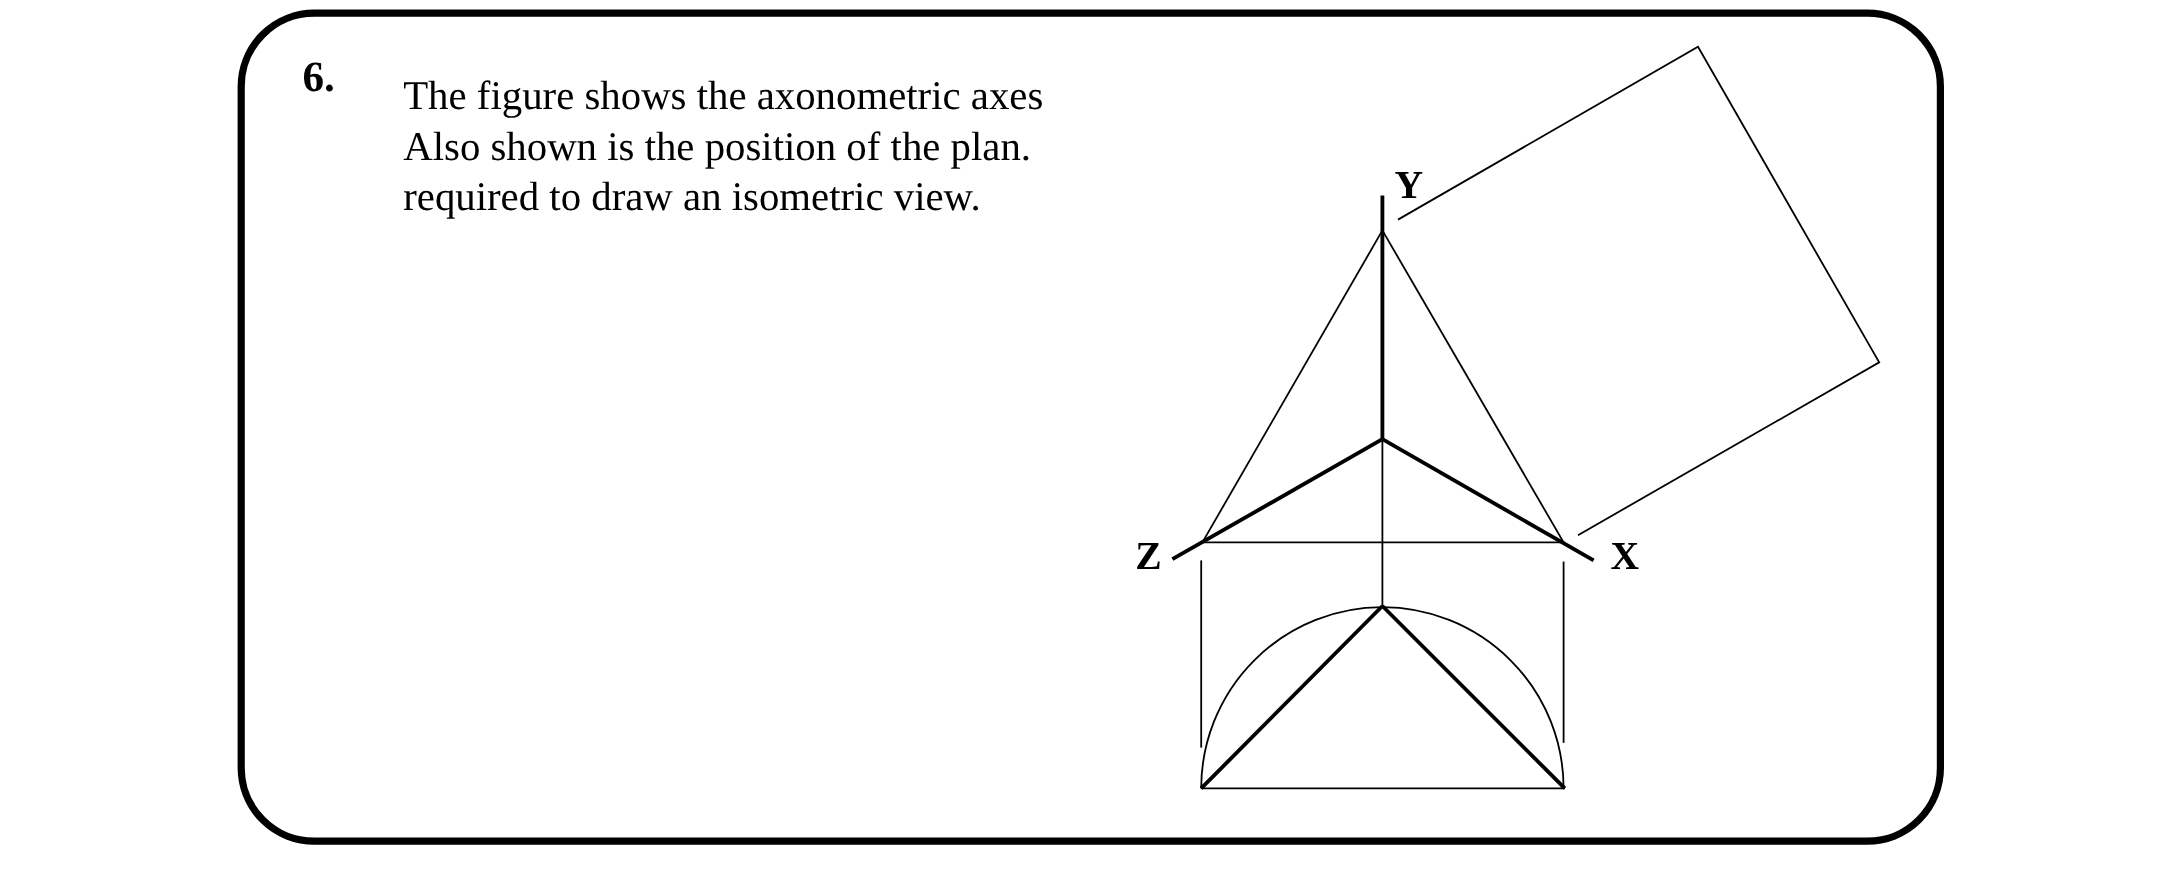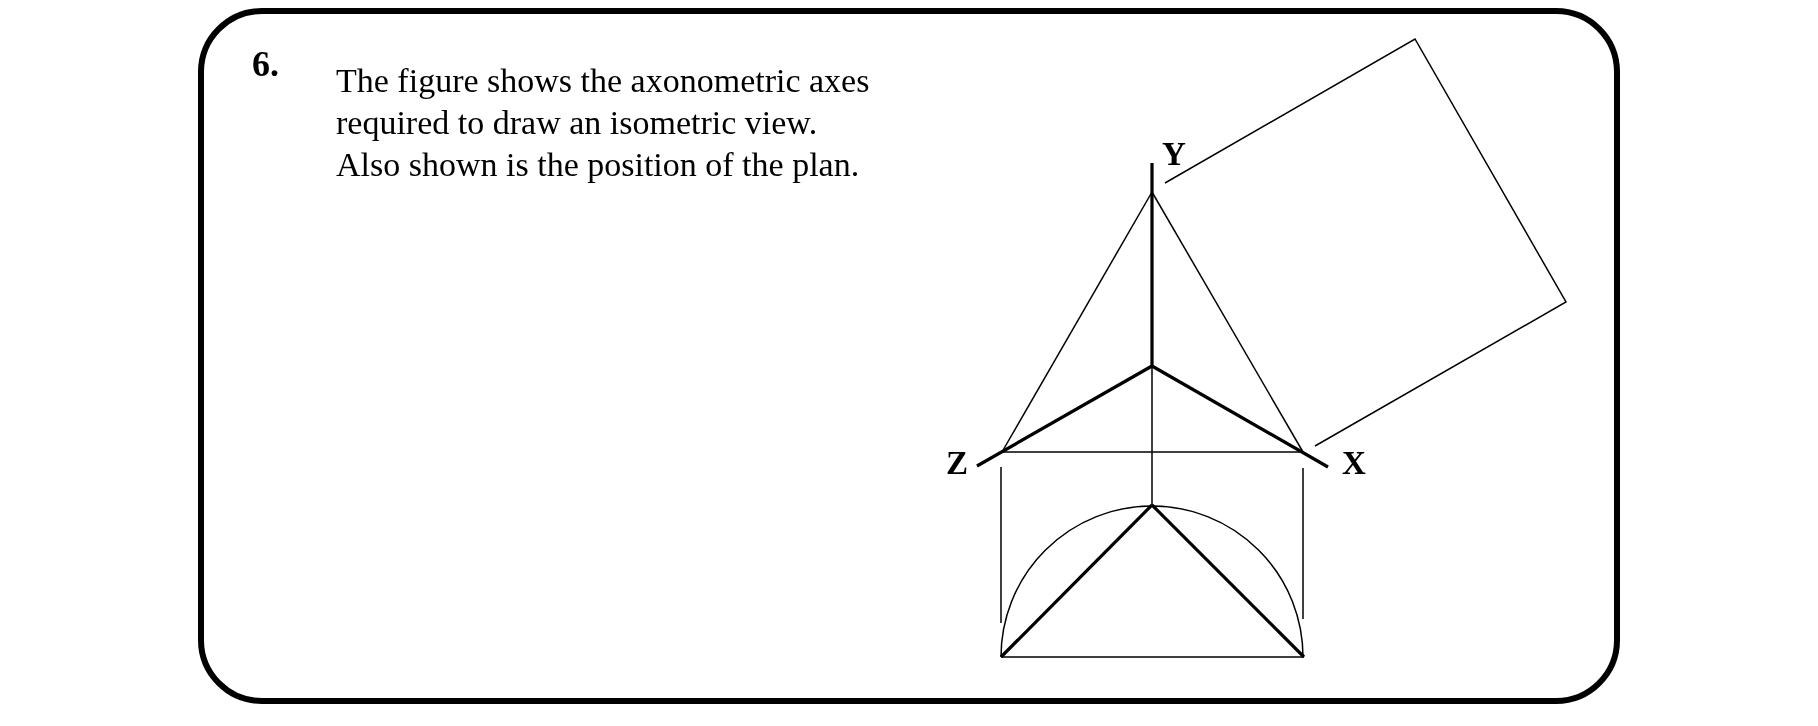--- a/index.html
+++ b/index.html
@@ -71,22 +71,22 @@
 </head>
 <body>
 
 <div class="question-frame"></div>
 
 <div class="question-number">6.</div>
 
 <div class="question-text">
   <p>
     <span>The figure shows the axonometric axes</span>
+    <span>Also shown is the position of the plan.</span>
     <span>required to draw an isometric view.</span>
-    <span>Also shown is the position of the plan.</span>
   </p>
 </div>
 
 <svg class="diagram" viewBox="0 0 1818 726" width="1818" height="726" xmlns="http://www.w3.org/2000/svg">
 
   <polyline id="plan-outline" class="thin" points="1165,183 1415,39 1566,302 1315,446" stroke="#000000"></polyline>
 
   <line id="apex-to-z" class="thin" x1="1152" y1="192" x2="1002" y2="452" stroke="#000000"></line>
   <line id="apex-to-x" class="thin" x1="1152" y1="192" x2="1303" y2="452" stroke="#000000"></line>
   <line id="z-to-x" class="thin" x1="1002" y1="452" x2="1303" y2="452" stroke="#000000"></line>

